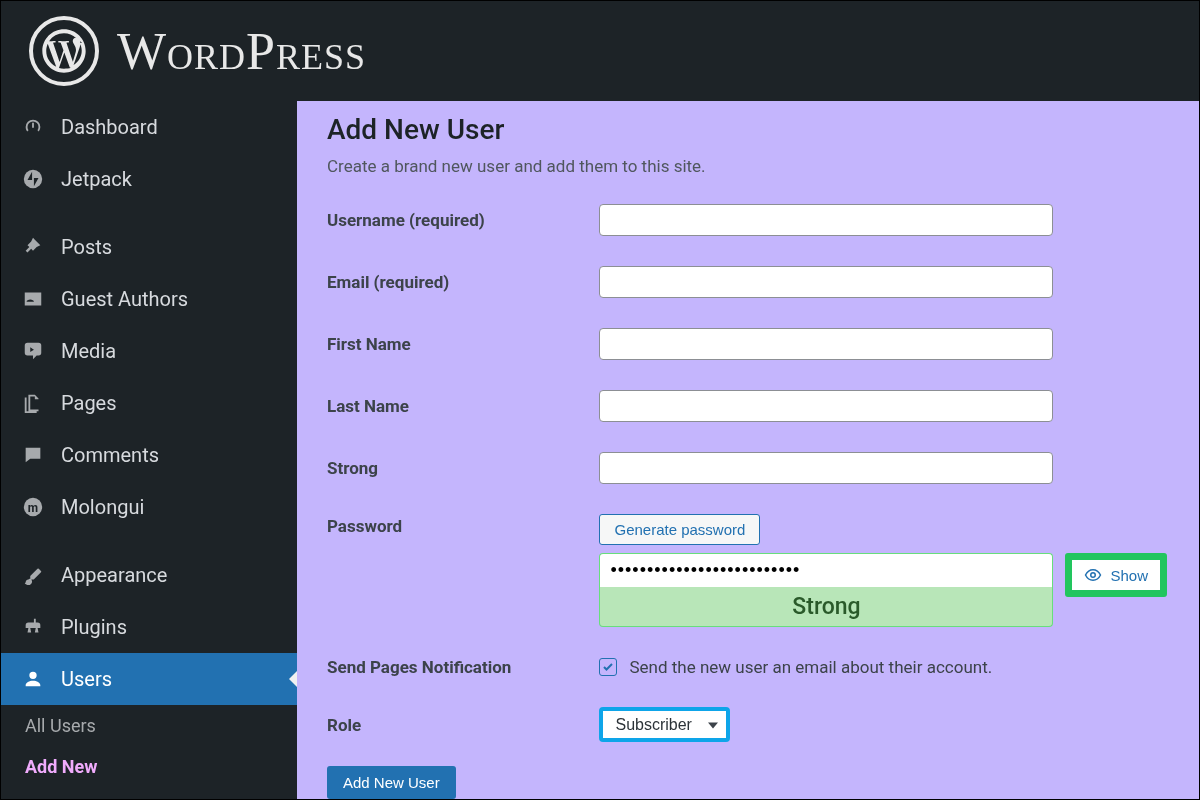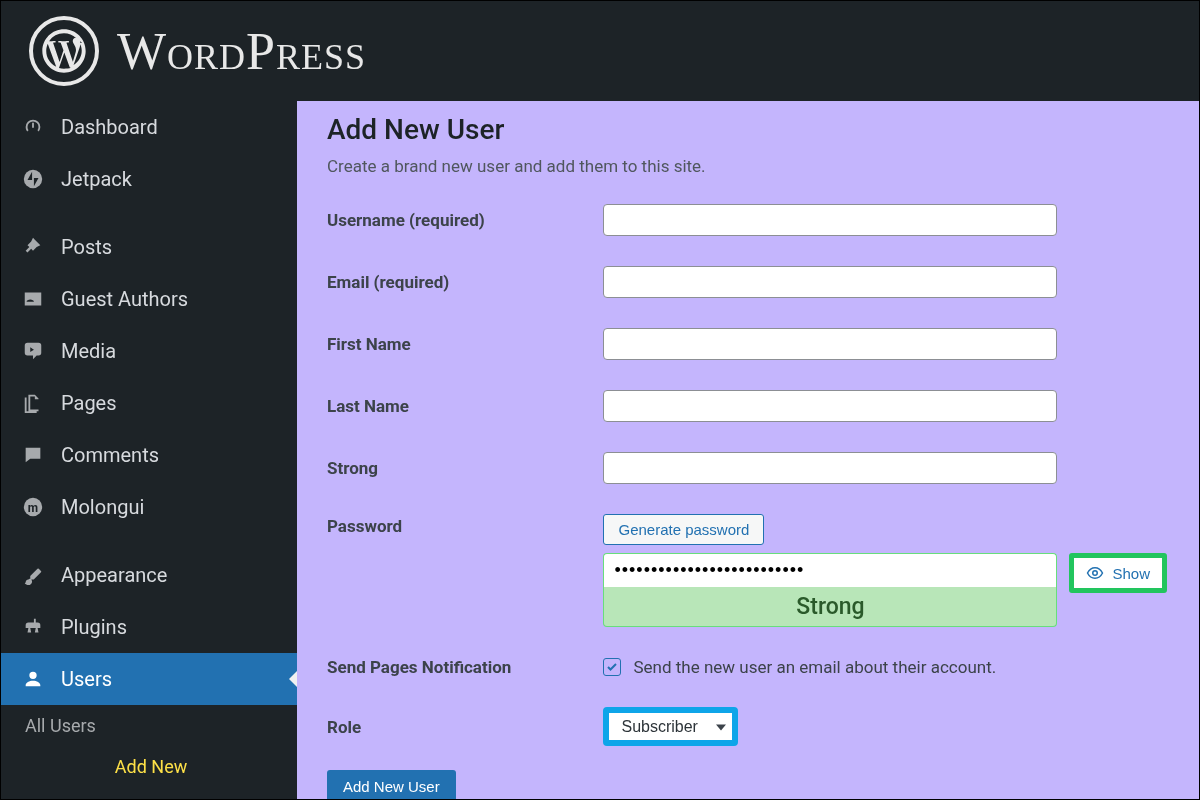--- a/index.html
+++ b/index.html
@@ -15,43 +15,43 @@
     .sidebar { background:#1d2327; width:296px; height:100%; color:#eee; font-size:20px; overflow:hidden; }
     .menu-item { display:flex; align-items:center; gap:16px; padding:14px 20px; cursor:pointer; color:#d7dade; }
     .menu-item.active { background:#2271b1; color:#fff; position:relative; }
     .menu-item.active::after { content:""; position:absolute; right:0; top:50%; transform:translateY(-50%); border:8px solid transparent; border-right-color:#f0f0f1; }
     .menu-item .mi-icon { width:24px; height:24px; display:flex; align-items:center; justify-content:center; flex-shrink:0; }
     .menu-item svg { width:22px; height:22px; fill:#a7aaad; }
     .menu-item.active svg { fill:#fff; }
     .menu-sep { height:16px; }
     .submenu { background:#1d2327; font-size:18px; }
     .submenu .sub-item { padding:10px 20px 10px 24px; color:#a7aaad; cursor:pointer; }
-    .submenu .sub-item.current { color:#fde047; font-weight:400;text-align:center; }
+    .submenu .sub-item.current { color:#f0abfc; font-weight:700; }
 
     .content { flex:1; padding:12px 32px 28px 30px; background:#c4b5fd; overflow:hidden; }
     .page-title { font-size:28px; font-weight:500; color:#1d2327; margin-bottom:10px; }
     .page-desc { font-size:17px; color:#50575e; margin-bottom:28px; }
 
     .form-table { width:100%; border-spacing:0; }
     .form-table tr td { padding:0 0 30px 0; vertical-align:top; }
     .form-table tr:last-child td { padding-bottom:0; }
     .form-table .col-label { width:290px; font-weight:700; font-size:17px; color:#3c434a; vertical-align:middle; }
     .form-table .col-label.top { vertical-align:top; padding-top:2px; }
     .text-input { width:454px; height:32px; border:1px solid #8c8f94; border-radius:4px; background:#fff; font-size:15px; padding:0 8px; }
     .gen-btn { border:1px solid #2271b1; color:#2271b1; background:#f6f7f7; border-radius:3px; padding:6px 14px; font-size:15px; cursor:pointer; margin-bottom:8px; }
     .pw-row { display:flex; align-items:flex-start; gap:12px; }
     .pw-box { width:454px; }
     .pw-input { width:100%; height:34px; border:1px solid #68de7c; border-bottom:none; border-radius:4px 4px 0 0; background:#fff; font-size:18px; padding:0 10px; letter-spacing:1px; }
     .pw-strength { width:100%; background:#b8e6b8; border:1px solid #68de7c; border-top:none; text-align:center; color:#2a5a2a; font-size:23px; font-weight:500; padding:6px 0; border-radius:0 0 4px 4px; }
-    .show-btn { border:5px solid #22c55e; color:#2271b1; background:#fff; border-radius:3px; padding:6px 12px; font-size:15px; cursor:pointer; display:flex; align-items:center; gap:8px; }
+    .show-btn { border:7px solid #22c55e; color:#2271b1; background:#fff; border-radius:3px; padding:6px 12px; font-size:15px; cursor:pointer; display:flex; align-items:center; gap:8px; }
     .show-btn svg { width:18px; height:18px; fill:none; stroke:#2271b1; stroke-width:2; }
     .notify-row { display:flex; align-items:center; gap:12px; }
     .notify-check { width:18px; height:18px; border:1.5px solid #2271b1; border-radius:3px; display:flex; align-items:center; justify-content:center; color:#2271b1; }
     .notify-text { font-size:17px; color:#3c434a; }
-    .role-select { border:6px solid #0ea5e9; border-radius:4px; background:#fff; padding:5px 34px 5px 12px; font-size:16px; color:#2c3338; appearance:none; position:relative; }
+    .role-select { border:4px solid #0ea5e9; border-radius:4px; background:#fff; padding:5px 34px 5px 12px; font-size:16px; color:#2c3338; appearance:none; position:relative; }
     .select-wrap { position:relative; display:inline-block; }
     .select-wrap::after { content:""; position:absolute; right:12px; top:50%; transform:translateY(-40%); width:0; height:0; border-left:5px solid transparent; border-right:5px solid transparent; border-top:6px solid #3c434a; pointer-events:none; }
     .submit-btn { margin-top:24px; background:#2271b1; color:#fff; border:none; border-radius:3px; padding:8px 16px; font-size:15px; font-weight:500; cursor:pointer; }
   </style>
 </head>
 <body>
 
 <div class="topbar">
   <div class="logo-wrap">
     <div class="logo-circle">

